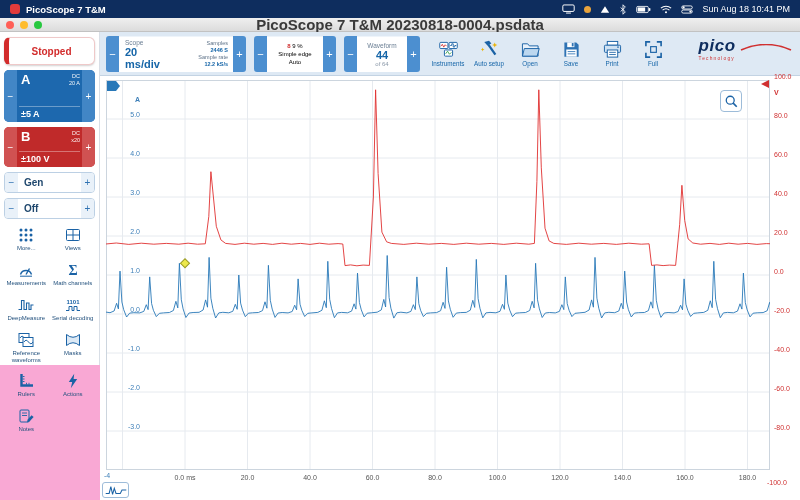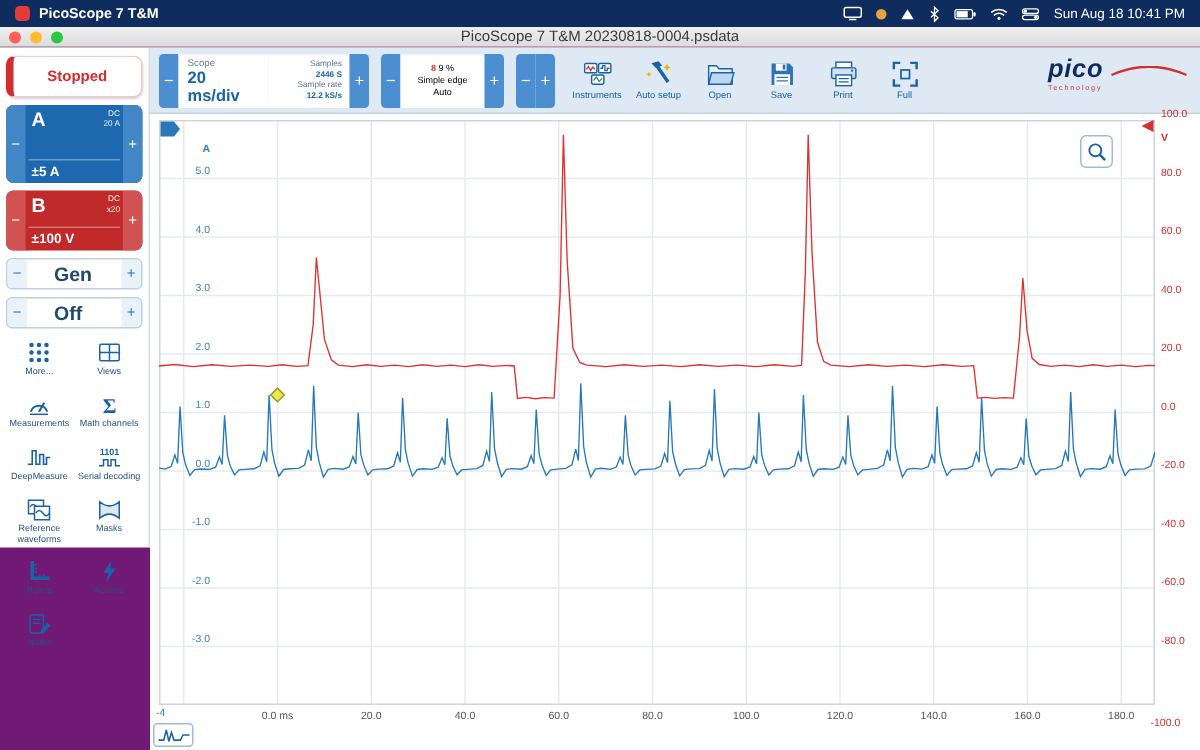--- a/index.html
+++ b/index.html
@@ -1,34 +1,34 @@
 <!DOCTYPE html>
 <html><head>
 <meta charset="utf-8">
 <style>
   html,body{margin:0;padding:0;background:#222;}
-  #app{position:relative;width:800px;height:500px;background:#701a75;overflow:hidden;
+  #app{position:relative;width:800px;height:500px;background:#f9a8d4;overflow:hidden;
        font-family:"Liberation Sans",sans-serif;-webkit-font-smoothing:antialiased;}
 
   
   #menubar{position:absolute;left:0;top:0;width:800px;height:18px;background:#0e2d5e;color:#fff;
            display:flex;justify-content:space-between;align-items:center;padding:0 10px;box-sizing:border-box;font-size:9.5px;}
   .mb-left{display:flex;align-items:center;}
   .appdot{width:10px;height:10px;border-radius:3px;background:#e23b3b;display:inline-block;margin-right:6px;}
   .mb-app{font-weight:bold;}
   .mb-right{display:flex;align-items:center;gap:9px;}
   .mdot{width:7px;height:7px;border-radius:50%;background:#e8a33d;display:inline-block;}
   .mb-clock{font-size:9px;}
 
   
   #titlebar{position:absolute;left:0;top:18px;width:800px;height:14px;background:linear-gradient(#efefef,#dcdcdc);
             border-bottom:1px solid #c2c2c2;display:flex;align-items:center;box-sizing:border-box;}
   .tl-dot{width:8px;height:8px;border-radius:50%;margin-left:6px;}
   .tl-red{background:#ff5f57;}.tl-yellow{background:#febc2e;}.tl-green{background:#28c840;}
-  .wtitle{position:absolute;left:0;width:100%;text-align:center;font-size:10px;font-weight:normal;color:#3a3a3a;pointer-events:none;}
+  .wtitle{position:absolute;left:0;width:100%;text-align:center;font-size:15px;font-weight:bold;color:#3a3a3a;pointer-events:none;}
 
   #main{position:absolute;left:0;top:32px;width:800px;height:468px;}
 
   
   #sidebar{position:absolute;left:0;top:0;width:100px;height:333px;background:#fff;border-right:1px solid #d8dee6;
            box-sizing:border-box;padding:5px 4px;}
   #stopped{display:block;width:100%;height:28px;background:#fff;border:1px solid #efc9c9;border-left:5px solid #d22c2c;
            border-radius:6px;color:#d22c2c;font-weight:bold;font-size:10px;box-shadow:0 1px 2px rgba(0,0,0,.18);cursor:pointer;}
   .chan{border-radius:5px;margin-top:5px;display:flex;color:#fff;overflow:hidden;}
   .chanA{background:#1d68ae;height:52px;}
@@ -36,21 +36,21 @@
   .chbtn{width:13px;border:none;color:#fff;font-size:10px;padding:0;cursor:pointer;}
   .chanA .chbtn{background:#4286c6;}
   .chanB .chbtn{background:#d05252;}
   .chmid{flex:1;display:flex;flex-direction:column;justify-content:space-between;padding:3px 2px;min-width:0;}
   .chtop{display:flex;justify-content:space-between;align-items:flex-start;}
   .chname{font-size:13px;font-weight:bold;line-height:1;padding-left:2px;}
   .chmode{font-size:5.5px;text-align:right;line-height:1.25;opacity:.95;}
   .chrange{font-size:9px;font-weight:bold;padding:2px 0 0 2px;border-top:1px solid rgba(255,255,255,.35);}
   .smallrow{display:flex;margin-top:5px;height:19px;border:1px solid #bcd0e4;border-radius:4px;overflow:hidden;background:#fff;}
   .smallrow button{width:13px;background:#e9f1f9;color:#2f72b2;border:none;font-size:10px;padding:0;cursor:pointer;}
-  .smallrow .lbl{flex:1;font-size:13px;color:#20486e;display:flex;align-items:center;padding-left:18px;font-weight:bold;}
+  .smallrow .lbl{flex:1;font-size:10px;color:#20486e;display:flex;align-items:center;padding-left:6px;font-weight:bold;}
   #tools{display:grid;grid-template-columns:1fr 1fr;margin-top:8px;row-gap:10px;column-gap:2px;}
   .tool{display:flex;flex-direction:column;align-items:center;gap:2px;cursor:pointer;}
   .tool svg{width:16px;height:16px;}
   .tool .tlbl{font-size:6px;color:#24527e;text-align:center;line-height:1.15;}
 
   
   #toolbar{position:absolute;left:100px;top:0;width:700px;height:44px;background:#dee9f4;border-bottom:1px solid #c3d3e3;
            display:flex;align-items:center;padding:0 6px;gap:8px;box-sizing:border-box;}
   .tgroup{display:flex;align-items:center;height:36px;}
   .tminus,.tplus{width:13px;height:36px;background:#4c8fd0;color:#fff;border:none;font-size:11px;padding:0;cursor:pointer;}
@@ -303,20 +303,25 @@
         <div class="tbox trig" style="width:56px">
           <div><span class="red">8</span>&nbsp;<span>9 %</span></div>
           <div>Simple edge</div>
           <div>Auto</div>
         </div>
         <button class="tplus">+</button>
       </div>
 
       <div class="tgroup">
         <button class="tminus">−</button>
+        <div class="tbox" style="width:50px;align-items:center;text-align:center">
+          <div class="tlabel">Waveform</div>
+          <div class="tvalue">44</div>
+          <div class="tsub">of 64</div>
+        </div>
         <button class="tplus">+</button>
       </div>
 
       <div id="tb-buttons">
           <button class="tbtn">
             <svg viewBox="0 0 20 20">
               <rect x="0.8" y="2.5" width="8.6" height="6.5" rx="1" fill="#fff" stroke="#1a62a5"></rect>
               <polyline points="2,6.5 3.5,4.5 5,7.5 6.5,5 8,6.5" fill="none" stroke="#d03030" stroke-width="0.9"></polyline>
               <rect x="10.6" y="2.5" width="8.6" height="6.5" rx="1" fill="#fff" stroke="#1a62a5"></rect>
               <polyline points="11.8,5.8 13.4,5.8 13.4,4 15,4 15,7.4 16.6,7.4 16.6,5.8 18.2,5.8" fill="none" stroke="#1a62a5" stroke-width="0.9"></polyline>

